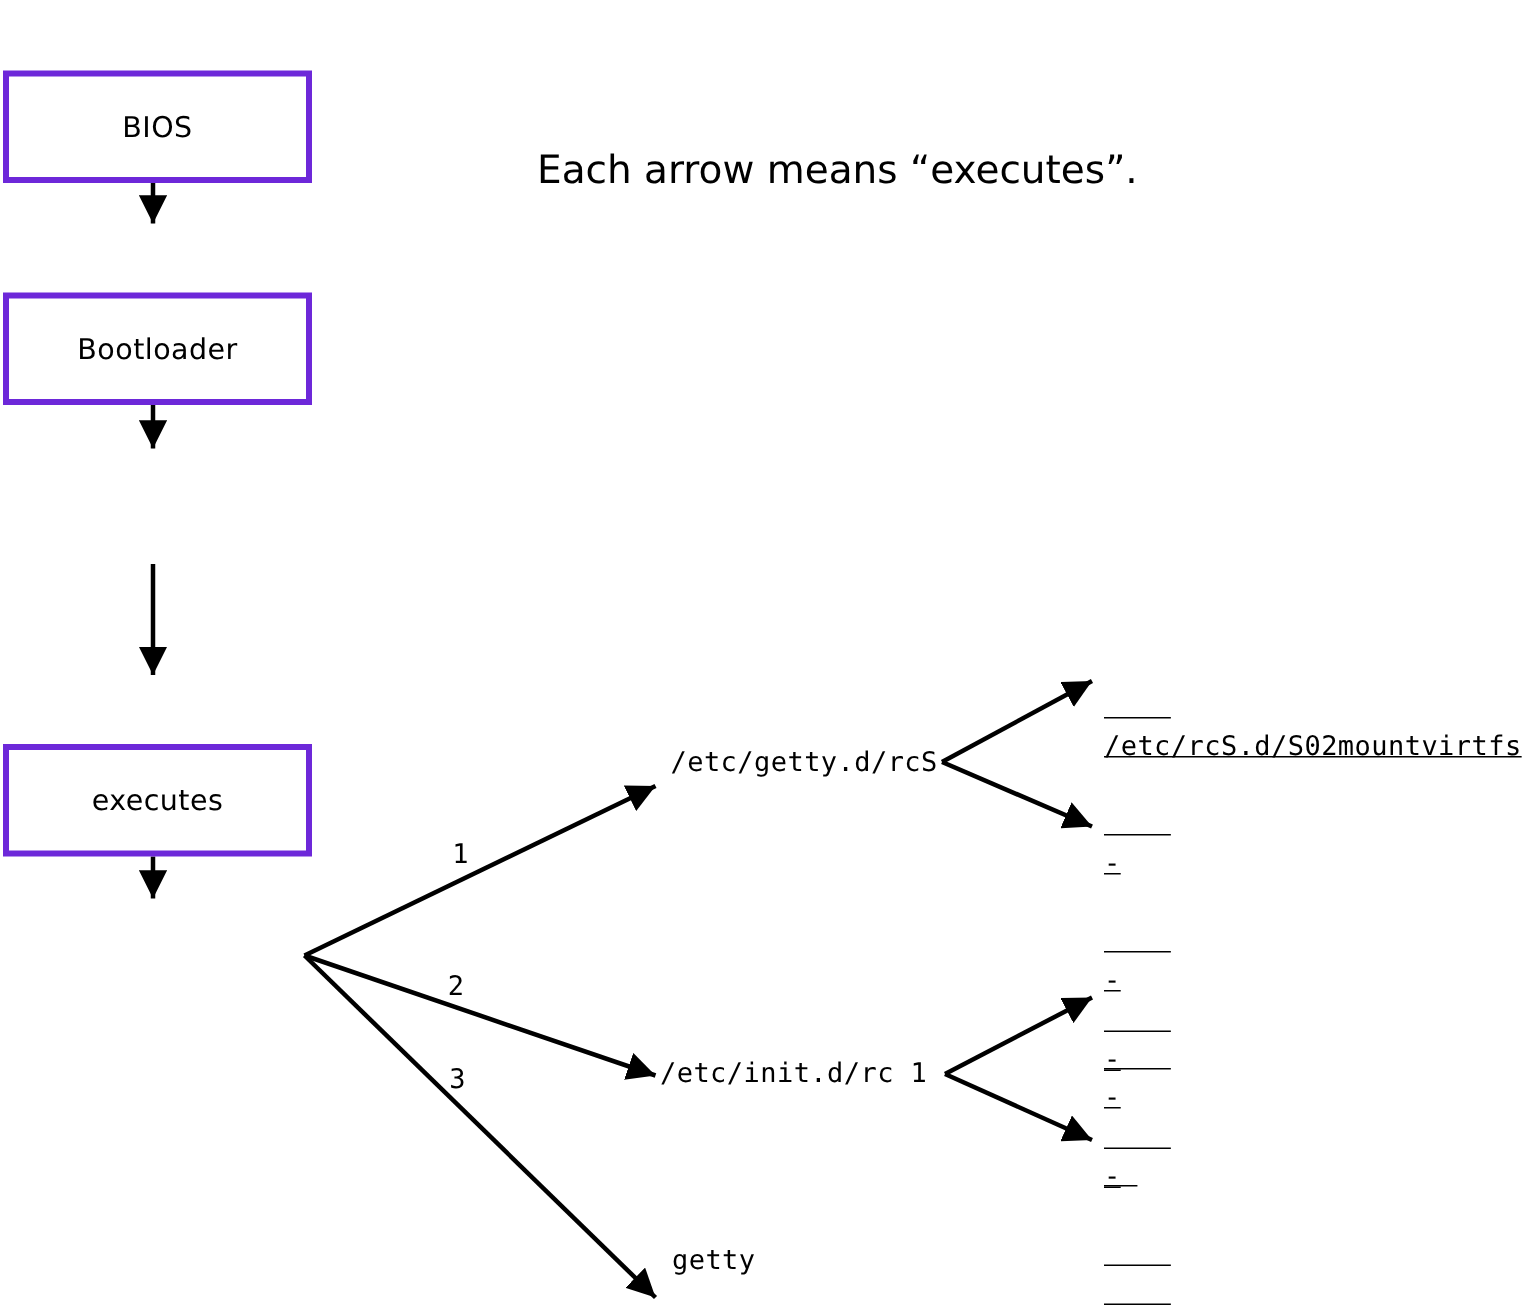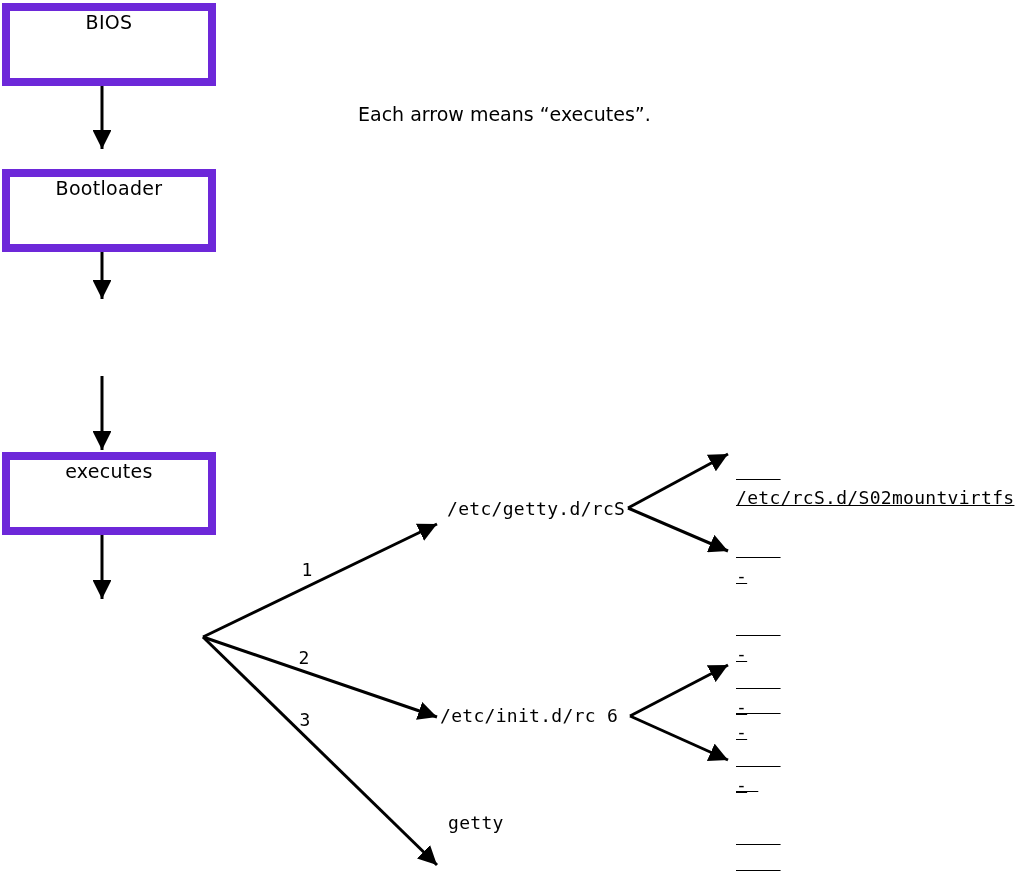--- a/index.html
+++ b/index.html
@@ -5,27 +5,27 @@
   html,body{margin:0;padding:0;}
   body{
     width:1024px;height:875px;position:relative;background:#ffffff;
     font-family:"DejaVu Sans","Liberation Sans",sans-serif;color:#000;
     overflow:hidden;
   }
   .stage{position:absolute;left:0;top:0;width:1024px;height:875px;}
   svg.arrows{position:absolute;left:0;top:0;pointer-events:none;}
   .node{
     position:absolute;left:2px;width:198px;height:67px;
-    border:8px solid #6d28d9;background:#fff;
-    display:flex;align-items:flex-start;justify-content:center;
-    font-size:19px;letter-spacing:0.3px;
+    border:4px solid #6d28d9;background:#fff;
+    display:flex;align-items:center;justify-content:center;
+    font-size:19px;letter-spacing:0.3px;margin-top:44px;
   }
   .note{
     position:absolute;left:358px;top:103px;
-    font-size:19px;line-height:22px;white-space:pre;
+    font-size:26px;line-height:22px;white-space:pre;
   }
   .mono{
     font-family:"DejaVu Sans Mono","Liberation Mono",monospace;
     font-size:18px;line-height:20px;letter-spacing:0.3px;white-space:pre;
     position:absolute;
   }
   .forkcol{line-height:26px;text-decoration:underline;}
   .edge-num{
     font-family:"DejaVu Sans Mono","Liberation Mono",monospace;
     font-size:18px;line-height:20px;position:absolute;width:14px;text-align:center;
@@ -53,36 +53,36 @@
       <line x1="628" y1="508" x2="728" y2="454" marker-end="url(#ah)"></line>
       <line x1="628" y1="508" x2="728" y2="551" marker-end="url(#ah)"></line>
       <line x1="630" y1="716" x2="728" y2="665" marker-end="url(#ah)"></line>
       <line x1="630" y1="716" x2="728" y2="760" marker-end="url(#ah)"></line>
     </g>
   </svg>
 
   <div class="node" style="top:3px">
       <span>BIOS</span>
     </div>
-  <div class="node" style="top:169px">
+  <div class="node" style="top:151px">
       <span>Bootloader</span>
     </div>
   <div class="node" style="top:452px">
       <span>executes</span>
     </div>
 
   <div class="note">Each arrow means “executes”.</div>
 
   <div class="edge-num" style="left:300px;top:560px">1</div>
   <div class="edge-num" style="left:297px;top:648px">2</div>
   <div class="edge-num" style="left:298px;top:710px">3</div>
 
   <div class="mono" style="left:447px;top:499px">/etc/getty.d/rcS</div>
-  <div class="mono" style="left:440px;top:706px">/etc/init.d/rc 6</div>
-  <div class="mono" style="left:448px;top:813px">getty</div>
+  <div class="mono" style="left:440px;top:706px">/etc/init.d/rc 1</div>
+  <div class="mono" style="left:448px;top:831px">getty</div>
 
   <div class="mono forkcol" style="left:736px;top:433px">
     <div>/etc/rcS.d/S02mountvirtfs</div>
     <div>-</div>
     <div>-</div>
     <div>-</div>
   </div>
 
   <div class="mono forkcol" style="left:736px;top:642px">
     <div>-</div>

